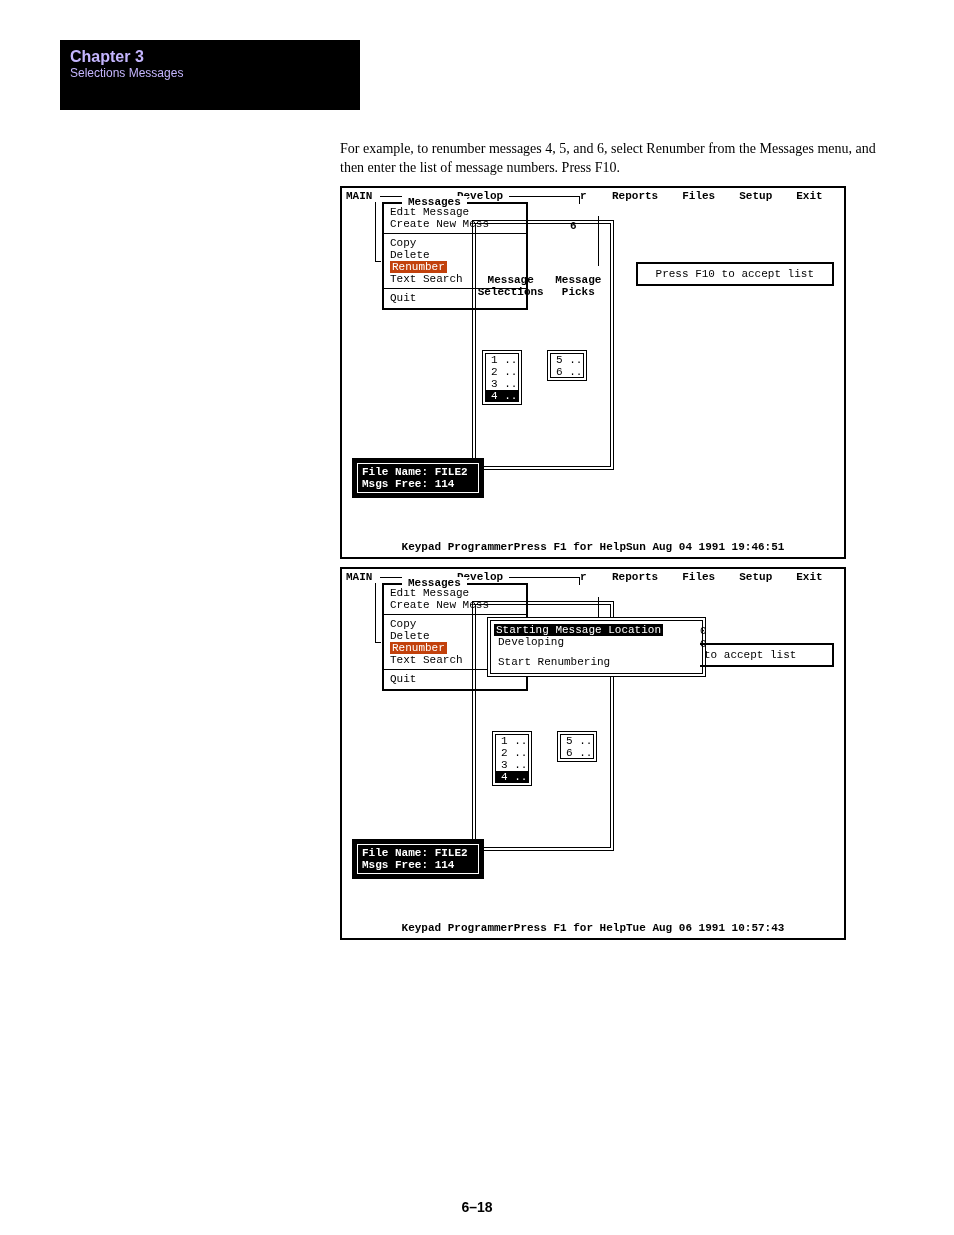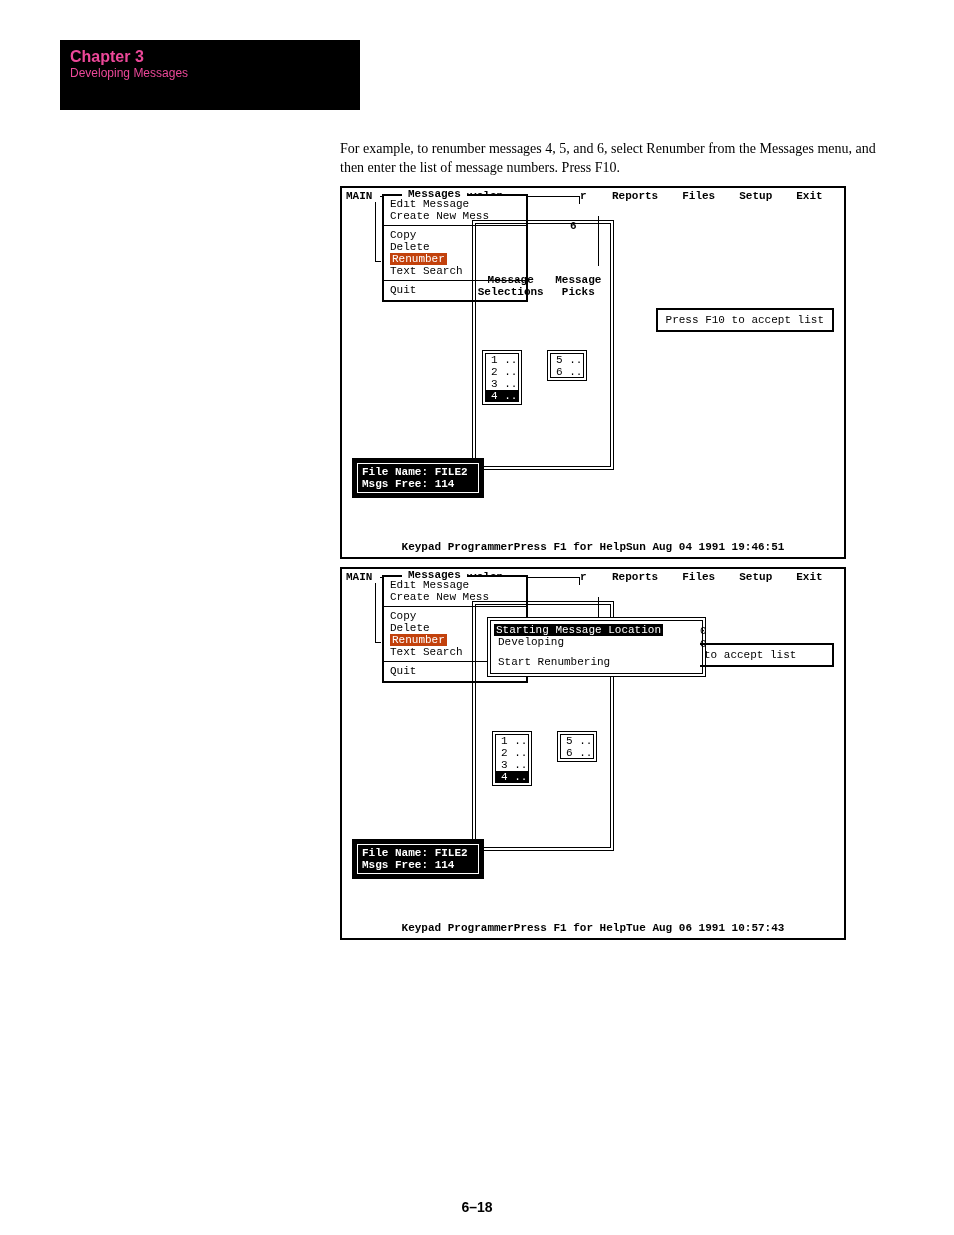--- a/index.html
+++ b/index.html
@@ -8,21 +8,21 @@
     font-family: "Times New Roman", serif;
     font-size: 14px;
     color: #000;
     width: 954px;
   }
   .page {
     padding: 40px 60px 40px 60px;
   }
   .top-black {
     background: #000;
-    color: #ec4899;
+    color: #c4b5fd;
     width: 300px;
     height: 70px;
     padding: 8px 10px;
     box-sizing: border-box;
     font-family: Arial, sans-serif;
   }
   .chapter-label { font-size: 16px; font-weight: bold; }
   .chapter-sub { font-size: 12px; }
   .body-text {
     margin: 30px 0 8px 280px;
@@ -56,36 +56,36 @@
   }
   .menu-dev-wrap::after {
     content:""; position:absolute; top:6px; right:0; width:6px; height:8px; border-right:1px solid #000;
   }
   .menu-dev-wrap span { position: relative; background:#fff; padding:0 6px; }
   .menu-r { width: 20px; }
   .menu-spacer { flex:1; }
   .menu-item { padding: 0 12px; }
   .messages-box {
     position: absolute;
-    top: 6px; left: 40px;
+    top: 14px; left: 40px;
     width: 130px;
     border: 2px solid #000;
     padding: 2px 6px 4px 6px;
     background:#fff;
   }
   .messages-title {
     position: absolute; top: -8px; left: 18px; background:#fff; padding:0 6px; font-weight:bold;
   }
   .msg-row { white-space: pre; }
   .msg-row.sel { background:#c2410c; color:#fff; display:inline-block; padding:0 2px; }
   .msg-sep { border-top:1px solid #000; margin:3px -6px; }
   .six { position:absolute; top:32px; left:228px; font-weight:bold; }
   .accept-box {
     position:absolute; top:74px; right:10px;
-    border:2px solid #000; padding:4px 8px;margin-top:46px;
+    border:2px solid #000; padding:4px 18px;
   }
   .accept-box-partial {
     position:absolute; top:74px; right:10px;
     border:2px solid #000; border-left:none; padding:4px 8px 4px 4px; width:120px;
   }
   .col-headers { position:absolute; top:86px; left:135px; width:130px; font-weight:bold; text-align:center; }
   .col-headers .c1 { display:inline-block; width:66px; }
   .col-headers .c2 { display:inline-block; width:56px; }
   .num-box {
     position:absolute; border:1px solid #000; padding:3px 3px 2px 3px;
@@ -135,21 +135,21 @@
   }
   .renumber-vals div { height:13px; }
 </style>
 </head>
 <body>
 
 <div class="page">
 
   <div class="top-black">
     <div class="chapter-label">Chapter 3</div>
-    <div class="chapter-sub">Developing Messages</div>
+    <div class="chapter-sub">Selections Messages</div>
   </div>
 
   <div class="body-text">For example, to renumber messages 4, 5, and 6, select Renumber from the Messages menu, and then enter the list of message numbers. Press F10.</div>
 
   <div class="screenshot">
     <div class="menubar">
       <span class="menu-main">MAIN</span>
       <span class="menu-dev-wrap"><span>Develop</span></span>
       <span class="menu-r">r</span>
       <span class="menu-item">Reports</span>

